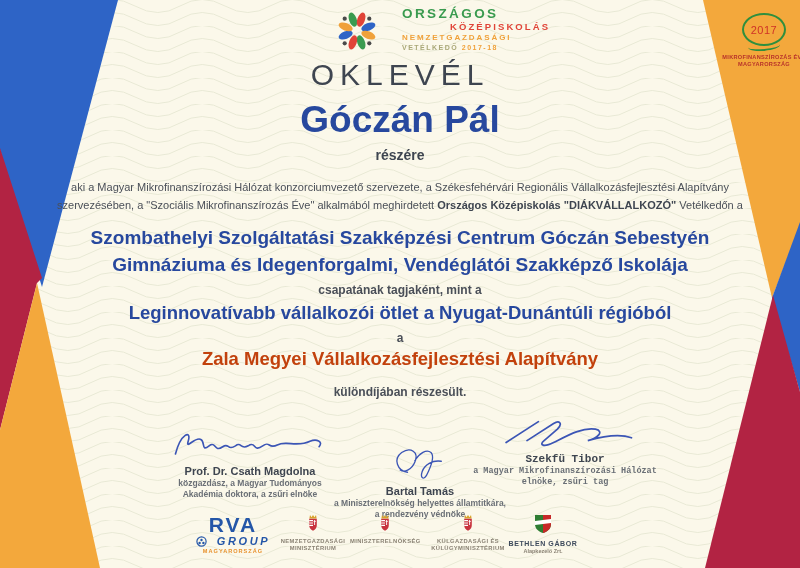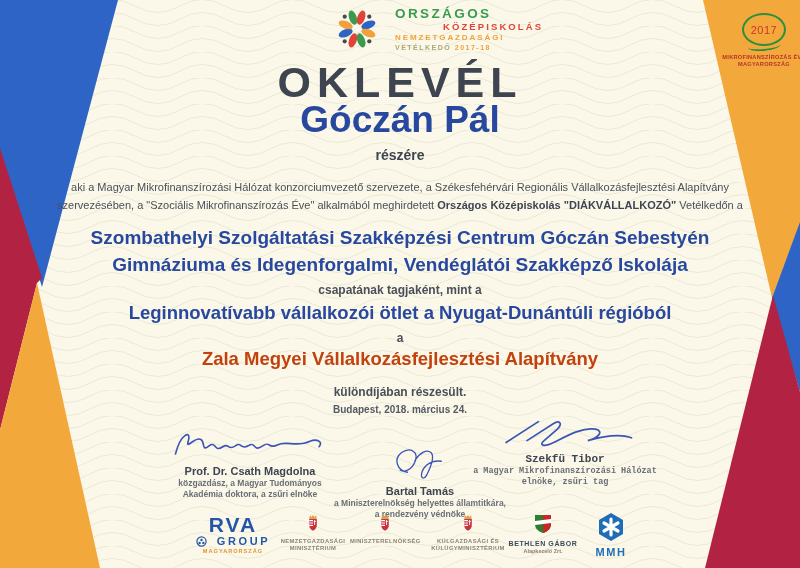--- a/index.html
+++ b/index.html
@@ -9,37 +9,37 @@
   .wedge{position:absolute;inset:0;z-index:1;}
   .w-blue-l{background:#2e64c6;clip-path:polygon(0 0,118px 0,42px 287px,0 150px);}
   .w-red-l{background:#b22343;clip-path:polygon(0 148px,42px 278px,37px 283px,0 430px);}
   .w-yellow-l{background:#f3a83c;clip-path:polygon(37px 283px,100px 568px,0 568px,0 430px);}
   .w-yellow-r{background:#f3a83c;clip-path:polygon(703px 0,800px 0,800px 225px,772px 298px);}
   .w-blue-r{background:#2e64c6;clip-path:polygon(772px 298px,800px 222px,800px 392px);}
   .w-red-r{background:#b22343;clip-path:polygon(773px 295px,800px 392px,800px 568px,705px 568px);}
   .layer{position:absolute;left:0;right:0;z-index:2;text-align:center;}
 
   
-  .event-logo{position:absolute;top:6px;left:336px;z-index:2;display:flex;gap:17px;align-items:center;text-align:left;}
+  .event-logo{position:absolute;top:6px;left:336px;z-index:2;display:flex;gap:24px;align-items:flex-end;text-align:left;}
   .ev-l1{font-size:13.5px;font-weight:bold;color:#3a9b4f;letter-spacing:2.4px;line-height:15px;}
   .ev-l2{font-size:9.5px;font-weight:bold;color:#e04438;letter-spacing:2.1px;line-height:12px;padding-left:48px;}
   .ev-l3{font-size:8px;font-weight:bold;color:#f0a13a;letter-spacing:1.9px;line-height:10px;}
   .ev-l4{font-size:7px;font-weight:bold;color:#aaa878;letter-spacing:1.5px;line-height:9px;}
   .ev-years{color:#f0a13a;}
 
   
   .year-badge{position:absolute;top:13px;left:716px;width:96px;z-index:2;text-align:center;}
   .badge-circle{width:40px;height:29px;border:2px solid #2f8f3e;border-radius:50%;margin:0 auto;
                 display:flex;align-items:center;justify-content:center;}
   .badge-year{color:#cf3227;font-weight:normal;font-size:11px;letter-spacing:.5px;}
   .badge-leaf{width:32px;height:8px;border-bottom:2.5px solid #2f8f3e;border-radius:50%;margin:-5px auto 3px;transform:rotate(-5deg);}
   .badge-line{font-size:5.6px;font-weight:bold;color:#b8322a;letter-spacing:.3px;line-height:7px;}
 
   
-  .title{top:58px;font-size:43px;font-weight:bold;letter-spacing:6px;color:#3e4550;}
+  .title{top:58px;font-size:30px;font-weight:normal;letter-spacing:6px;color:#3e4550;}
   .recipient{top:99px;font-size:37px;font-weight:bold;color:#27489e;}
   .suffix{top:147px;font-size:14px;font-weight:bold;color:#3e4550;}
   .body-par{top:178px;font-size:11px;line-height:18px;color:#4a4f58;}
   .body-par b{color:#3e4550;}
   .school{top:224px;font-size:19px;line-height:27px;font-weight:bold;color:#27489e;}
   .membership{top:283px;font-size:12px;font-weight:bold;color:#4a4f58;}
   .award-title{top:302px;font-size:18.5px;font-weight:bold;color:#27489e;}
   .connector{top:331px;font-size:12px;font-weight:bold;color:#4a4f58;}
   .award-org{top:348px;font-size:18.5px;font-weight:bold;color:#c2410c;}
   .closing{top:385px;font-size:12px;font-weight:bold;color:#4a4f58;}
@@ -52,21 +52,21 @@
   .sig-3{left:465px;top:414px;width:200px;font-family:Liberation Mono, monospace;}
   .sig-name{font-size:11px;font-weight:bold;color:#3e4550;line-height:13px;margin-top:1px;}
   .sig-role{font-size:8.5px;font-weight:bold;color:#6a6f76;line-height:11px;}
   .autograph{display:block;margin:0 auto;}
 
   
   .flogo{position:absolute;z-index:2;text-align:center;top:514px;}
   .rva{left:188px;width:90px;}
   .rva-word{font-size:21px;font-weight:bold;color:#2456a8;letter-spacing:2px;line-height:21px;}
   .rva-group{font-size:11px;font-weight:bold;color:#2456a8;letter-spacing:2.6px;line-height:12px;
-             display:flex;align-items:center;justify-content:center;gap:10px;}
+             display:flex;align-items:center;justify-content:center;gap:10px;font-style:italic;}
   .rva-country{font-size:5.6px;font-weight:bold;color:#e8912d;letter-spacing:1px;line-height:8px;}
   .min-1{left:274px;width:78px;}
   .min-2{left:350px;width:70px;}
   .min-3{left:426px;width:84px;}
   .min-label{font-size:5.8px;font-weight:bold;color:#8a8274;letter-spacing:.4px;line-height:7px;margin-top:2px;}
   .bethlen{left:506px;width:74px;}
   .bg-name{font-size:7px;font-weight:bold;color:#3d4a5c;letter-spacing:.6px;line-height:9px;margin-top:1px;}
   .bg-sub{font-size:5.5px;font-weight:bold;color:#8a8274;line-height:7px;}
   .mmh{left:586px;width:50px;top:512px;}
   .mmh-word{font-size:11px;font-weight:bold;color:#1f6db5;letter-spacing:1.5px;line-height:12px;}
@@ -139,21 +139,20 @@
   <div class="layer school">
     <div>Szombathelyi Szolgáltatási Szakképzési Centrum Góczán Sebestyén</div>
     <div>Gimnáziuma és Idegenforgalmi, Vendéglátói Szakképző Iskolája</div>
   </div>
 
   <div class="layer membership">csapatának tagjaként, mint a</div>
   <div class="layer award-title">Leginnovatívabb vállalkozói ötlet a Nyugat-Dunántúli régióból</div>
   <div class="layer connector">a</div>
   <div class="layer award-org">Zala Megyei Vállalkozásfejlesztési Alapítvány</div>
   <div class="layer closing">különdíjában részesült.</div>
-  <div class="layer dateline">Budapest, 2018. március 24.</div>
 
   <div class="sig sig-1">
     <svg class="autograph" width="180" height="40" viewBox="0 0 180 44">
       <path d="M8 33 C14 10 26 6 22 19 C19 29 30 13 36 17 C41 20 36 31 45 24 C53 18 50 32 60 25 C67 20 65 30 74 24 C81 19 79 29 88 24 C97 18 93 32 104 24 C112 18 110 28 120 23 C130 18 142 26 156 19 C163 16 171 19 166 25" stroke="#3b55b5" fill="none" stroke-width="1.8" stroke-linecap="round"></path>
     </svg>
     <div class="sig-name">Prof. Dr. Csath Magdolna</div>
     <div class="sig-role">közgazdász, a Magyar Tudományos</div>
     <div class="sig-role">Akadémia doktora, a zsűri elnöke</div>
   </div>
 
@@ -231,23 +230,14 @@
   <div class="flogo bethlen">
     <svg width="18" height="20" viewBox="0 0 18 20">
       <path d="M1 1 H17 V10 C17 15 13.5 17.5 9 19 C4.5 17.5 1 15 1 10 Z" fill="#2e7d32"></path>
       <path d="M9 1 H17 V10 C17 15 13.5 17.5 9 19 Z" fill="#c62828"></path>
       <path d="M1 7 L17 5 V9 L1 11 Z" fill="#ffffff"></path>
     </svg>
     <div class="bg-name">BETHLEN GÁBOR</div>
     <div class="bg-sub">Alapkezelő Zrt.</div>
   </div>
 
-  <div class="flogo mmh">
-    <svg width="30" height="30" viewBox="0 0 30 30">
-      <polygon points="15,1 27,8 27,22 15,29 3,22 3,8" fill="#1f6db5"></polygon>
-      <g stroke="#ffffff" stroke-width="3.2" stroke-linecap="round">
-        <path d="M15 7 V23 M8 11 L22 19 M22 11 L8 19" fill="none"></path>
-      </g>
-    </svg>
-    <div class="mmh-word">MMH</div>
-  </div>
 
 </div>
 
 </body></html>

